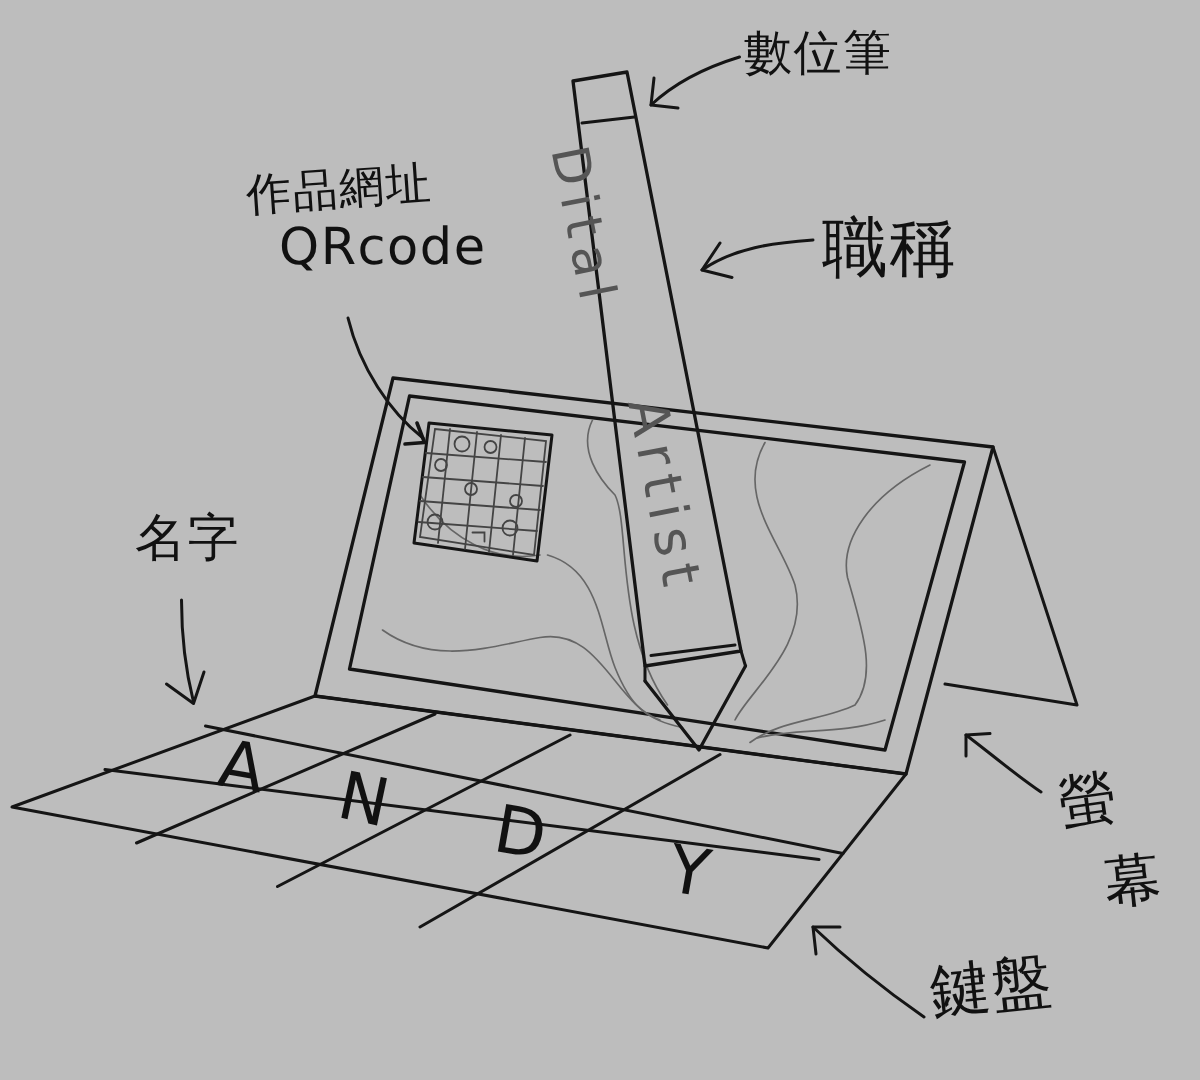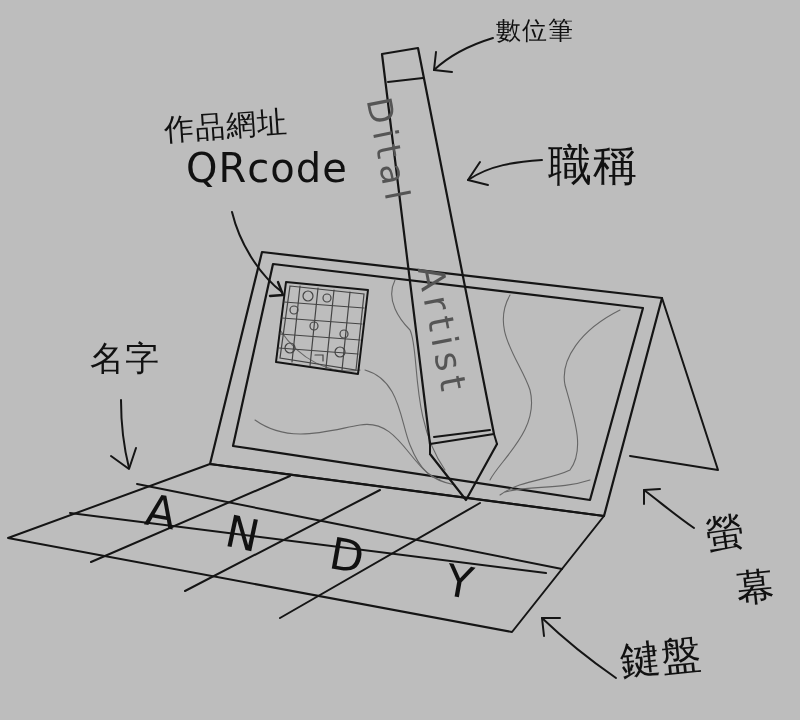--- a/index.html
+++ b/index.html
@@ -96,24 +96,24 @@
       <polyline class="ink" stroke-width="2" points="111,456 129,469 136,448"></polyline>
 
       <path class="ink" stroke-width="2" d="M694,528 C675,515 660,502 644,490"></path>
       <polyline class="ink" stroke-width="2" points="644,504 644,490 660,489"></polyline>
 
       <path class="ink" stroke-width="2" d="M616,678 C590,660 565,640 542,618"></path>
       <polyline class="ink" stroke-width="2" points="544,636 542,618 560,618"></polyline>
     </g>
   </svg>
 
-  <div class="label" style="left:496px; top:14px; font-size:25px;">數位筆</div>
+  <div class="label" style="left:496px; top:14px; font-size:32px;">數位筆</div>
   <div class="label" style="left:548px; top:136px; font-size:44px;">職稱</div>
   <div class="label" style="left:164px; top:106px; font-size:30px; transform: rotate(-4deg);">作品網址</div>
-  <div class="label" style="left:186px; top:145px; font-size:40px;">QRcode</div>
+  <div class="label" style="left:186px; top:145px; font-size:34px;">QRcode</div>
   <div class="label" style="left:90px; top:336px; font-size:34px;">名字</div>
   <div class="label" style="left:706px; top:508px; font-size:38px; transform: rotate(-8deg);">螢</div>
   <div class="label" style="left:736px; top:562px; font-size:38px; transform: rotate(-6deg);">幕</div>
   <div class="label" style="left:620px; top:630px; font-size:40px; transform: rotate(-6deg);">鍵盤</div>
 
   <div class="pen-text" style="left:398px; top:94px; transform: rotate(79deg); transform-origin: left top; font-size:34px;">Dital</div>
   <div class="pen-text" style="left:450px; top:262px; transform: rotate(79deg); transform-origin: left top; font-size:36px;">Artist</div>
 
   <div class="key-letter" style="left:146px; top:486px; transform: rotate(10deg);">A</div>
   <div class="key-letter" style="left:226px; top:508px; transform: rotate(12deg);">N</div>

